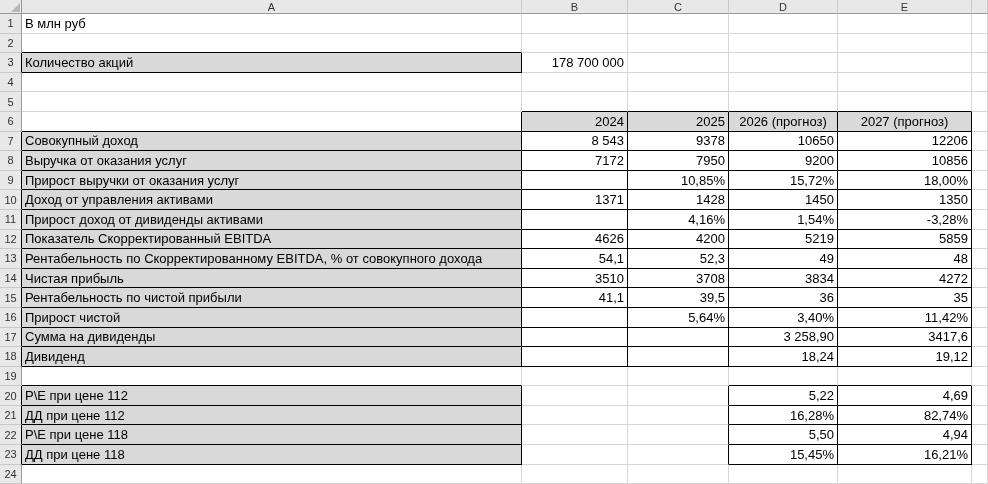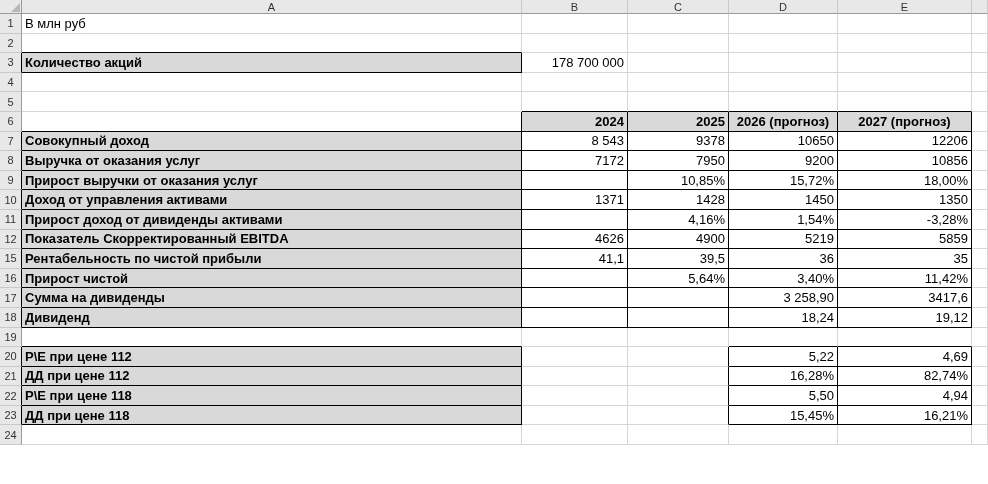--- a/index.html
+++ b/index.html
@@ -30,21 +30,21 @@
   td.rh{
     background:#e8e8e8;border-right:1px solid #9a9a9a;border-bottom:1px solid #c9c9c9;
     font-size:11px;color:#333;text-align:center;padding:0;
   }
   td.rh.br{border-right-color:#000;}
   
   td.b{border-right:1px solid #000;border-bottom:1px solid #000;}
   td.bb{border-bottom-color:#000;}
   td.br{border-right-color:#000;}
   td.f{background:#d9d9d9;}
-  td.lb{font-weight:700;}
+  td.lb{font-weight:400;}
   td.num{text-align:right;}
   td.ctr{text-align:center;margin-left:39px;}
 </style>
 </head>
 <body>
 
 <div class="sheet">
 <table>
 <colgroup>
   <col style="width:22px">
@@ -171,23 +171,41 @@
   <td class="b num"></td>
   <td class="b num">4,16%</td>
   <td class="b num">1,54%</td>
   <td class="b num">-3,28%</td>
   <td></td>
 </tr>
 <tr>
   <td class="rh br">12</td>
   <td class="b f lb">Показатель Скорректированный EBITDA</td>
   <td class="b num">4626</td>
-  <td class="b num">4900</td>
+  <td class="b num">4200</td>
   <td class="b num">5219</td>
   <td class="b num">5859</td>
+  <td></td>
+</tr>
+<tr>
+  <td class="rh br">13</td>
+  <td class="b f lb">Рентабельность по Скорректированному EBITDA, % от совокупного дохода</td>
+  <td class="b num">54,1</td>
+  <td class="b num">52,3</td>
+  <td class="b num">49</td>
+  <td class="b num">48</td>
+  <td></td>
+</tr>
+<tr>
+  <td class="rh br">14</td>
+  <td class="b f lb">Чистая прибыль</td>
+  <td class="b num">3510</td>
+  <td class="b num">3708</td>
+  <td class="b num">3834</td>
+  <td class="b num">4272</td>
   <td></td>
 </tr>
 <tr>
   <td class="rh br">15</td>
   <td class="b f lb">Рентабельность по чистой прибыли</td>
   <td class="b num">41,1</td>
   <td class="b num">39,5</td>
   <td class="b num">36</td>
   <td class="b num">35</td>
   <td></td>

